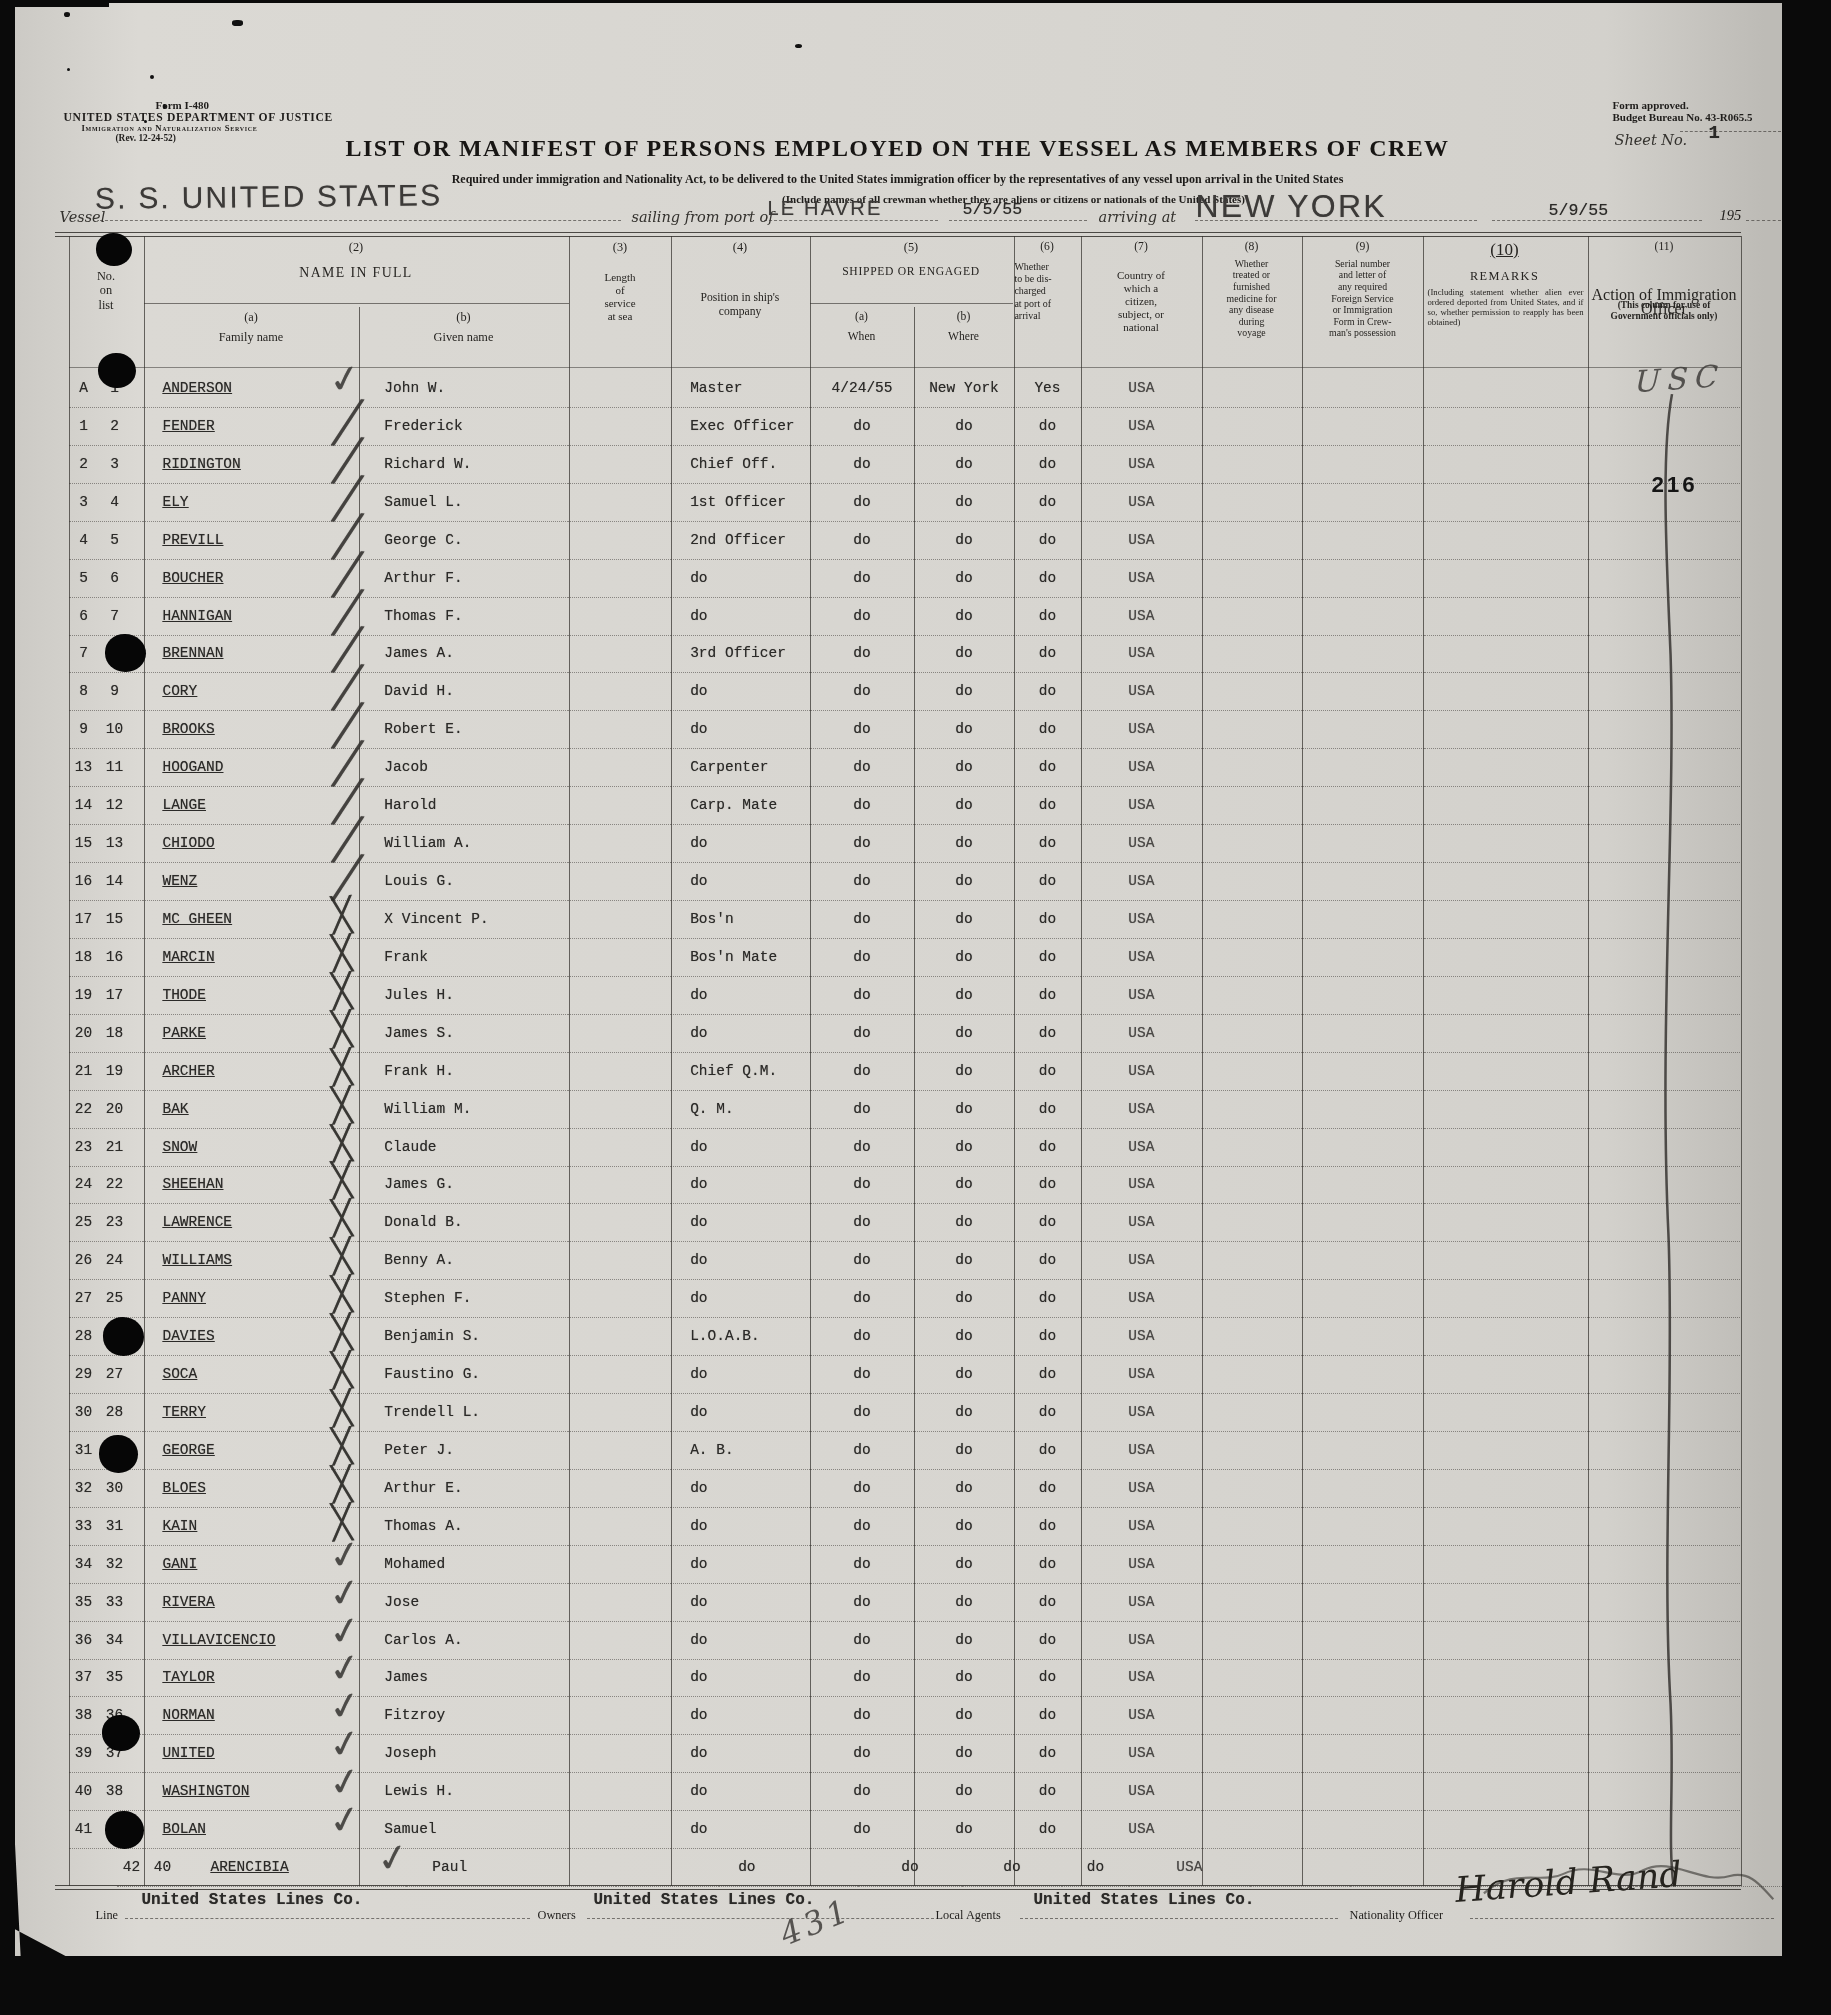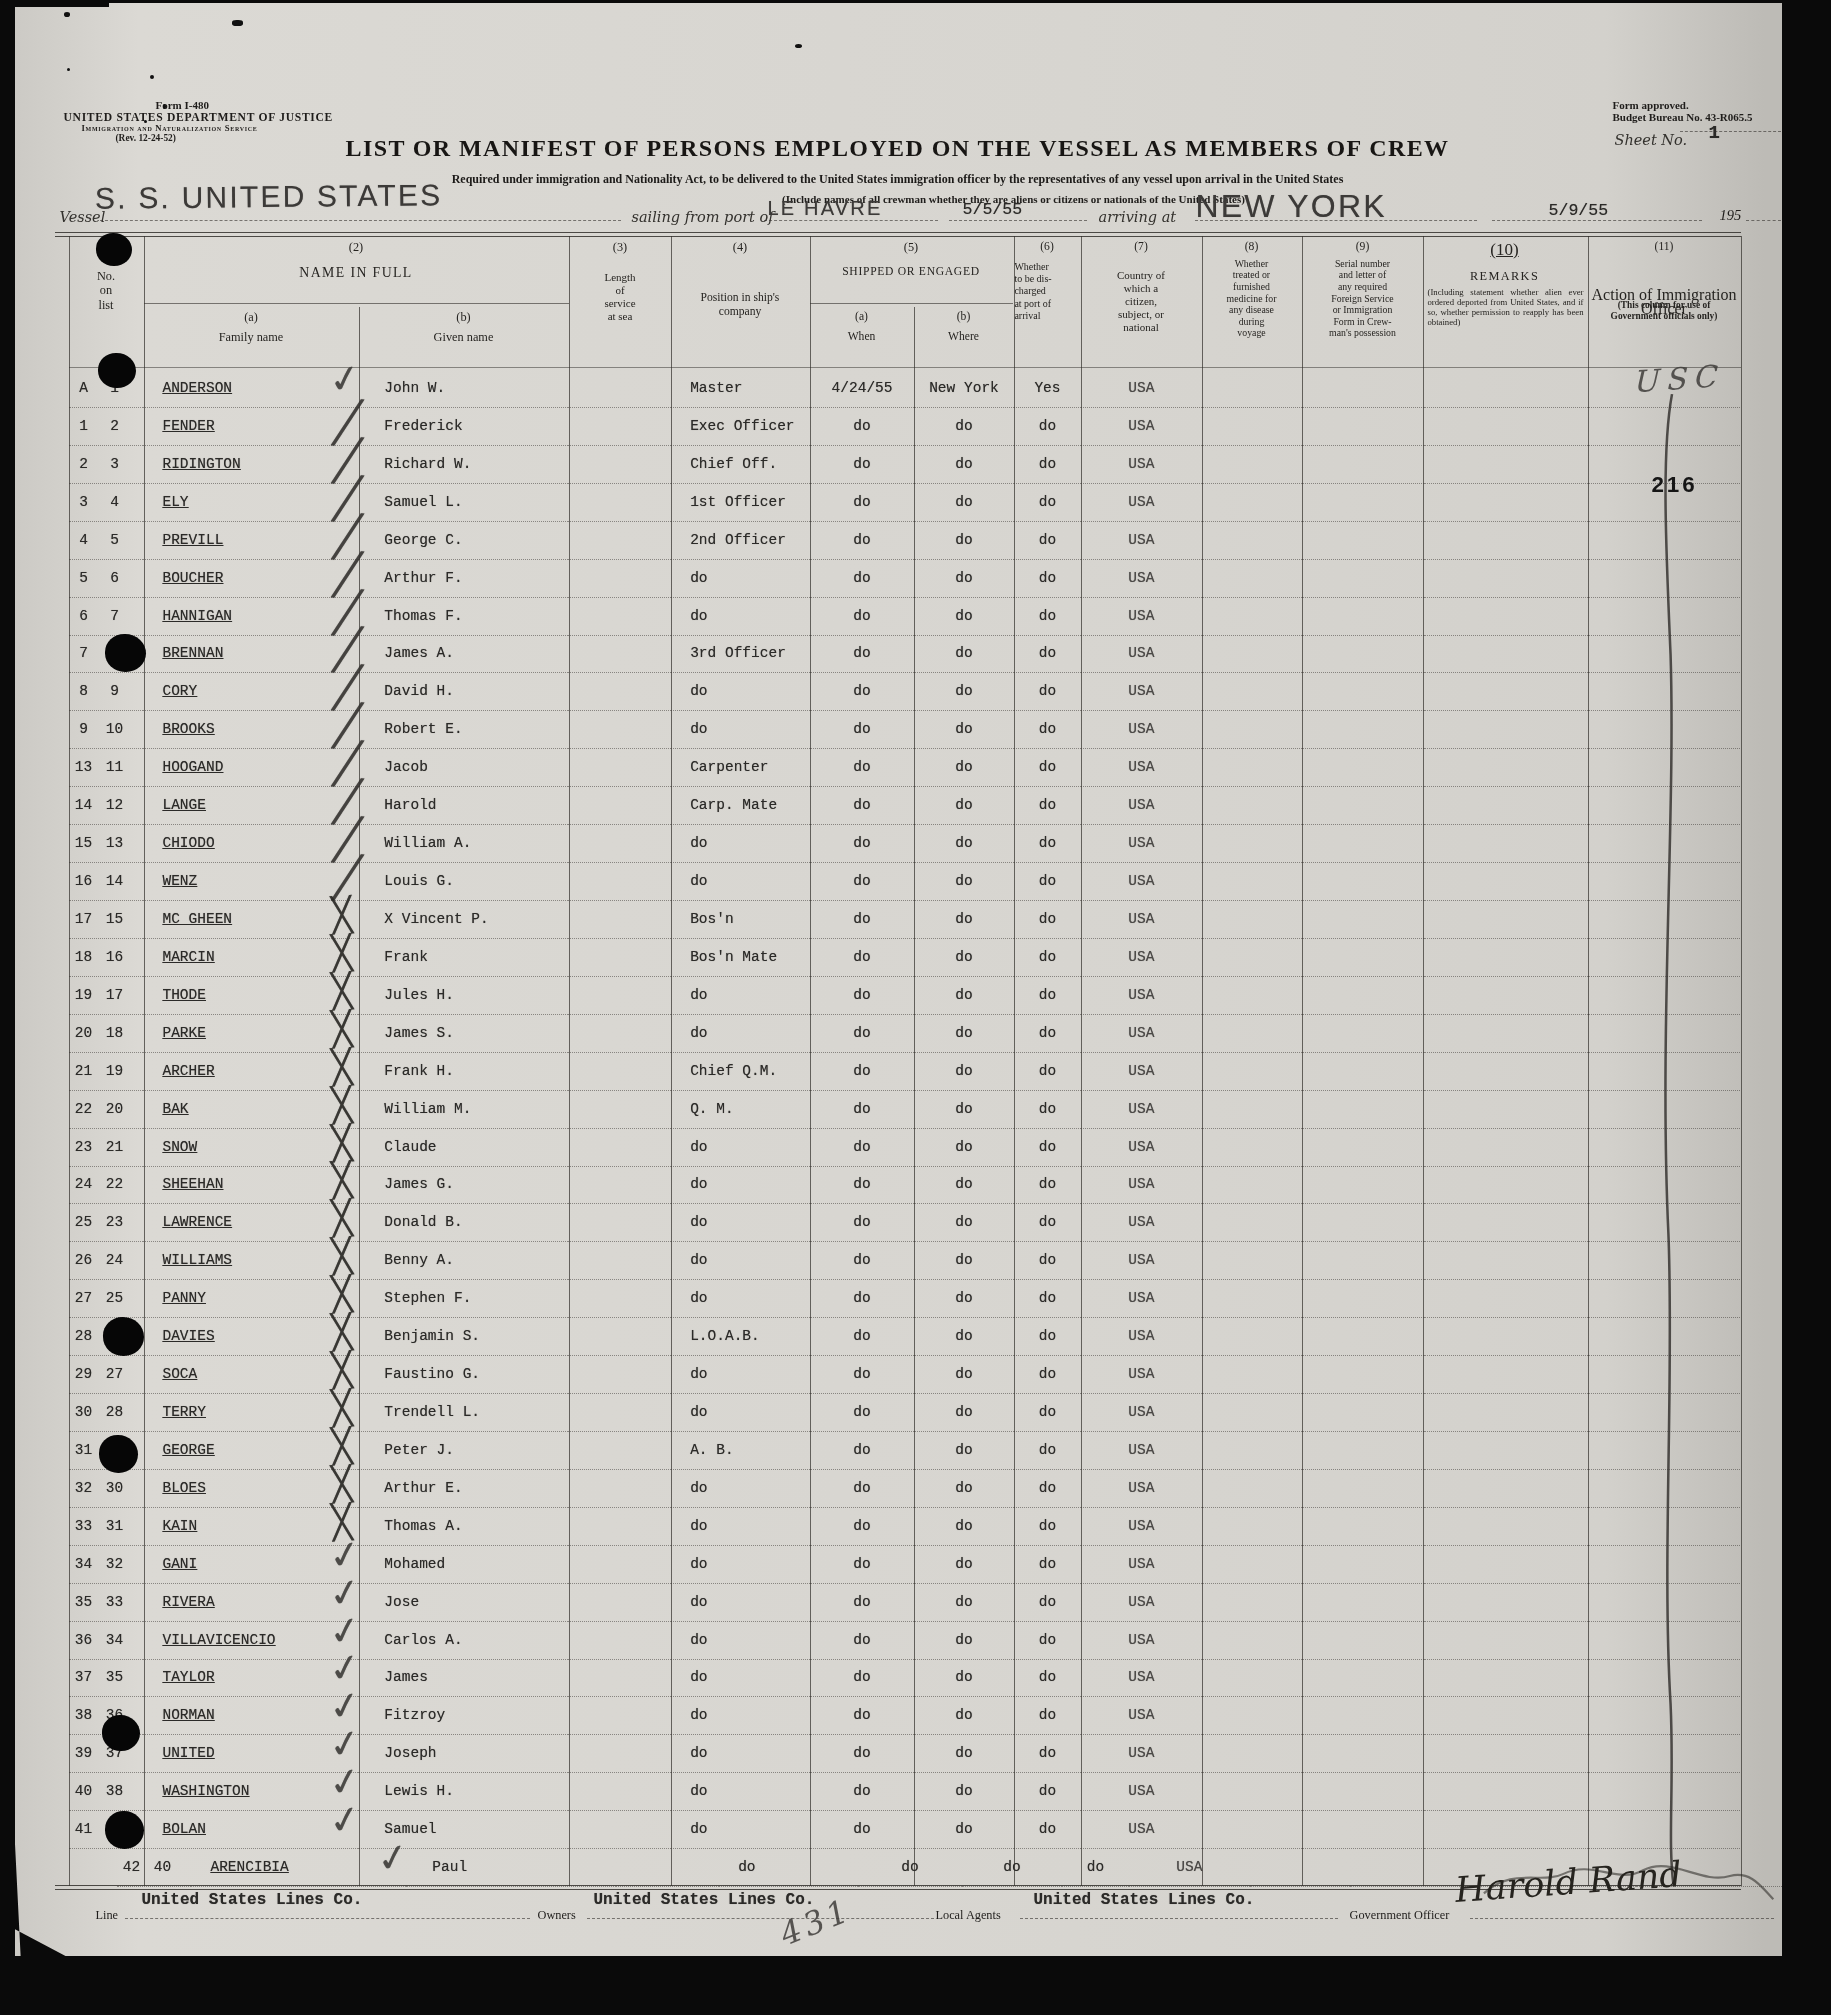--- a/index.html
+++ b/index.html
@@ -912,21 +912,21 @@
     <div class="abs dashline" style="left:110px;top:1915px;width:405px;"></div>
 
     <div class="abs mono" style="left:579px;top:1888px;font-size:16px;font-weight:bold;">United States Lines Co.</div>
     <div class="abs serif" style="left:523px;top:1905px;font-size:12.3px;">Owners</div>
     <div class="abs dashline" style="left:572px;top:1915px;width:347px;"></div>
 
     <div class="abs mono" style="left:1019px;top:1888px;font-size:16px;font-weight:bold;">United States Lines Co.</div>
     <div class="abs serif" style="left:921px;top:1905px;font-size:12.3px;">Local Agents</div>
     <div class="abs dashline" style="left:1005px;top:1915px;width:318px;"></div>
 
-    <div class="abs serif" style="left:1335px;top:1905px;font-size:12.3px;">Government Officer</div>
+    <div class="abs serif" style="left:1335px;top:1905px;font-size:12.3px;">Nationality Officer</div>
     <div class="abs dashline" style="left:1455px;top:1915px;width:304px;"></div>
 
     <div class="hole" style="left:81px;top:230px;width:36px;height:33px;"></div>
     <div class="hole" style="left:83px;top:350px;width:38px;height:35px;"></div>
     <div class="hole" style="left:90px;top:631px;width:41px;height:38px;"></div>
     <div class="hole" style="left:88px;top:1314px;width:41px;height:39px;"></div>
     <div class="hole" style="left:84px;top:1432px;width:39px;height:38px;"></div>
     <div class="hole" style="left:87px;top:1712px;width:38px;height:36px;"></div>
     <div class="hole" style="left:90px;top:1808px;width:39px;height:38px;"></div>
     <div class="speck" style="left:49px;top:8.7px;width:6.5px;height:5px;"></div>

